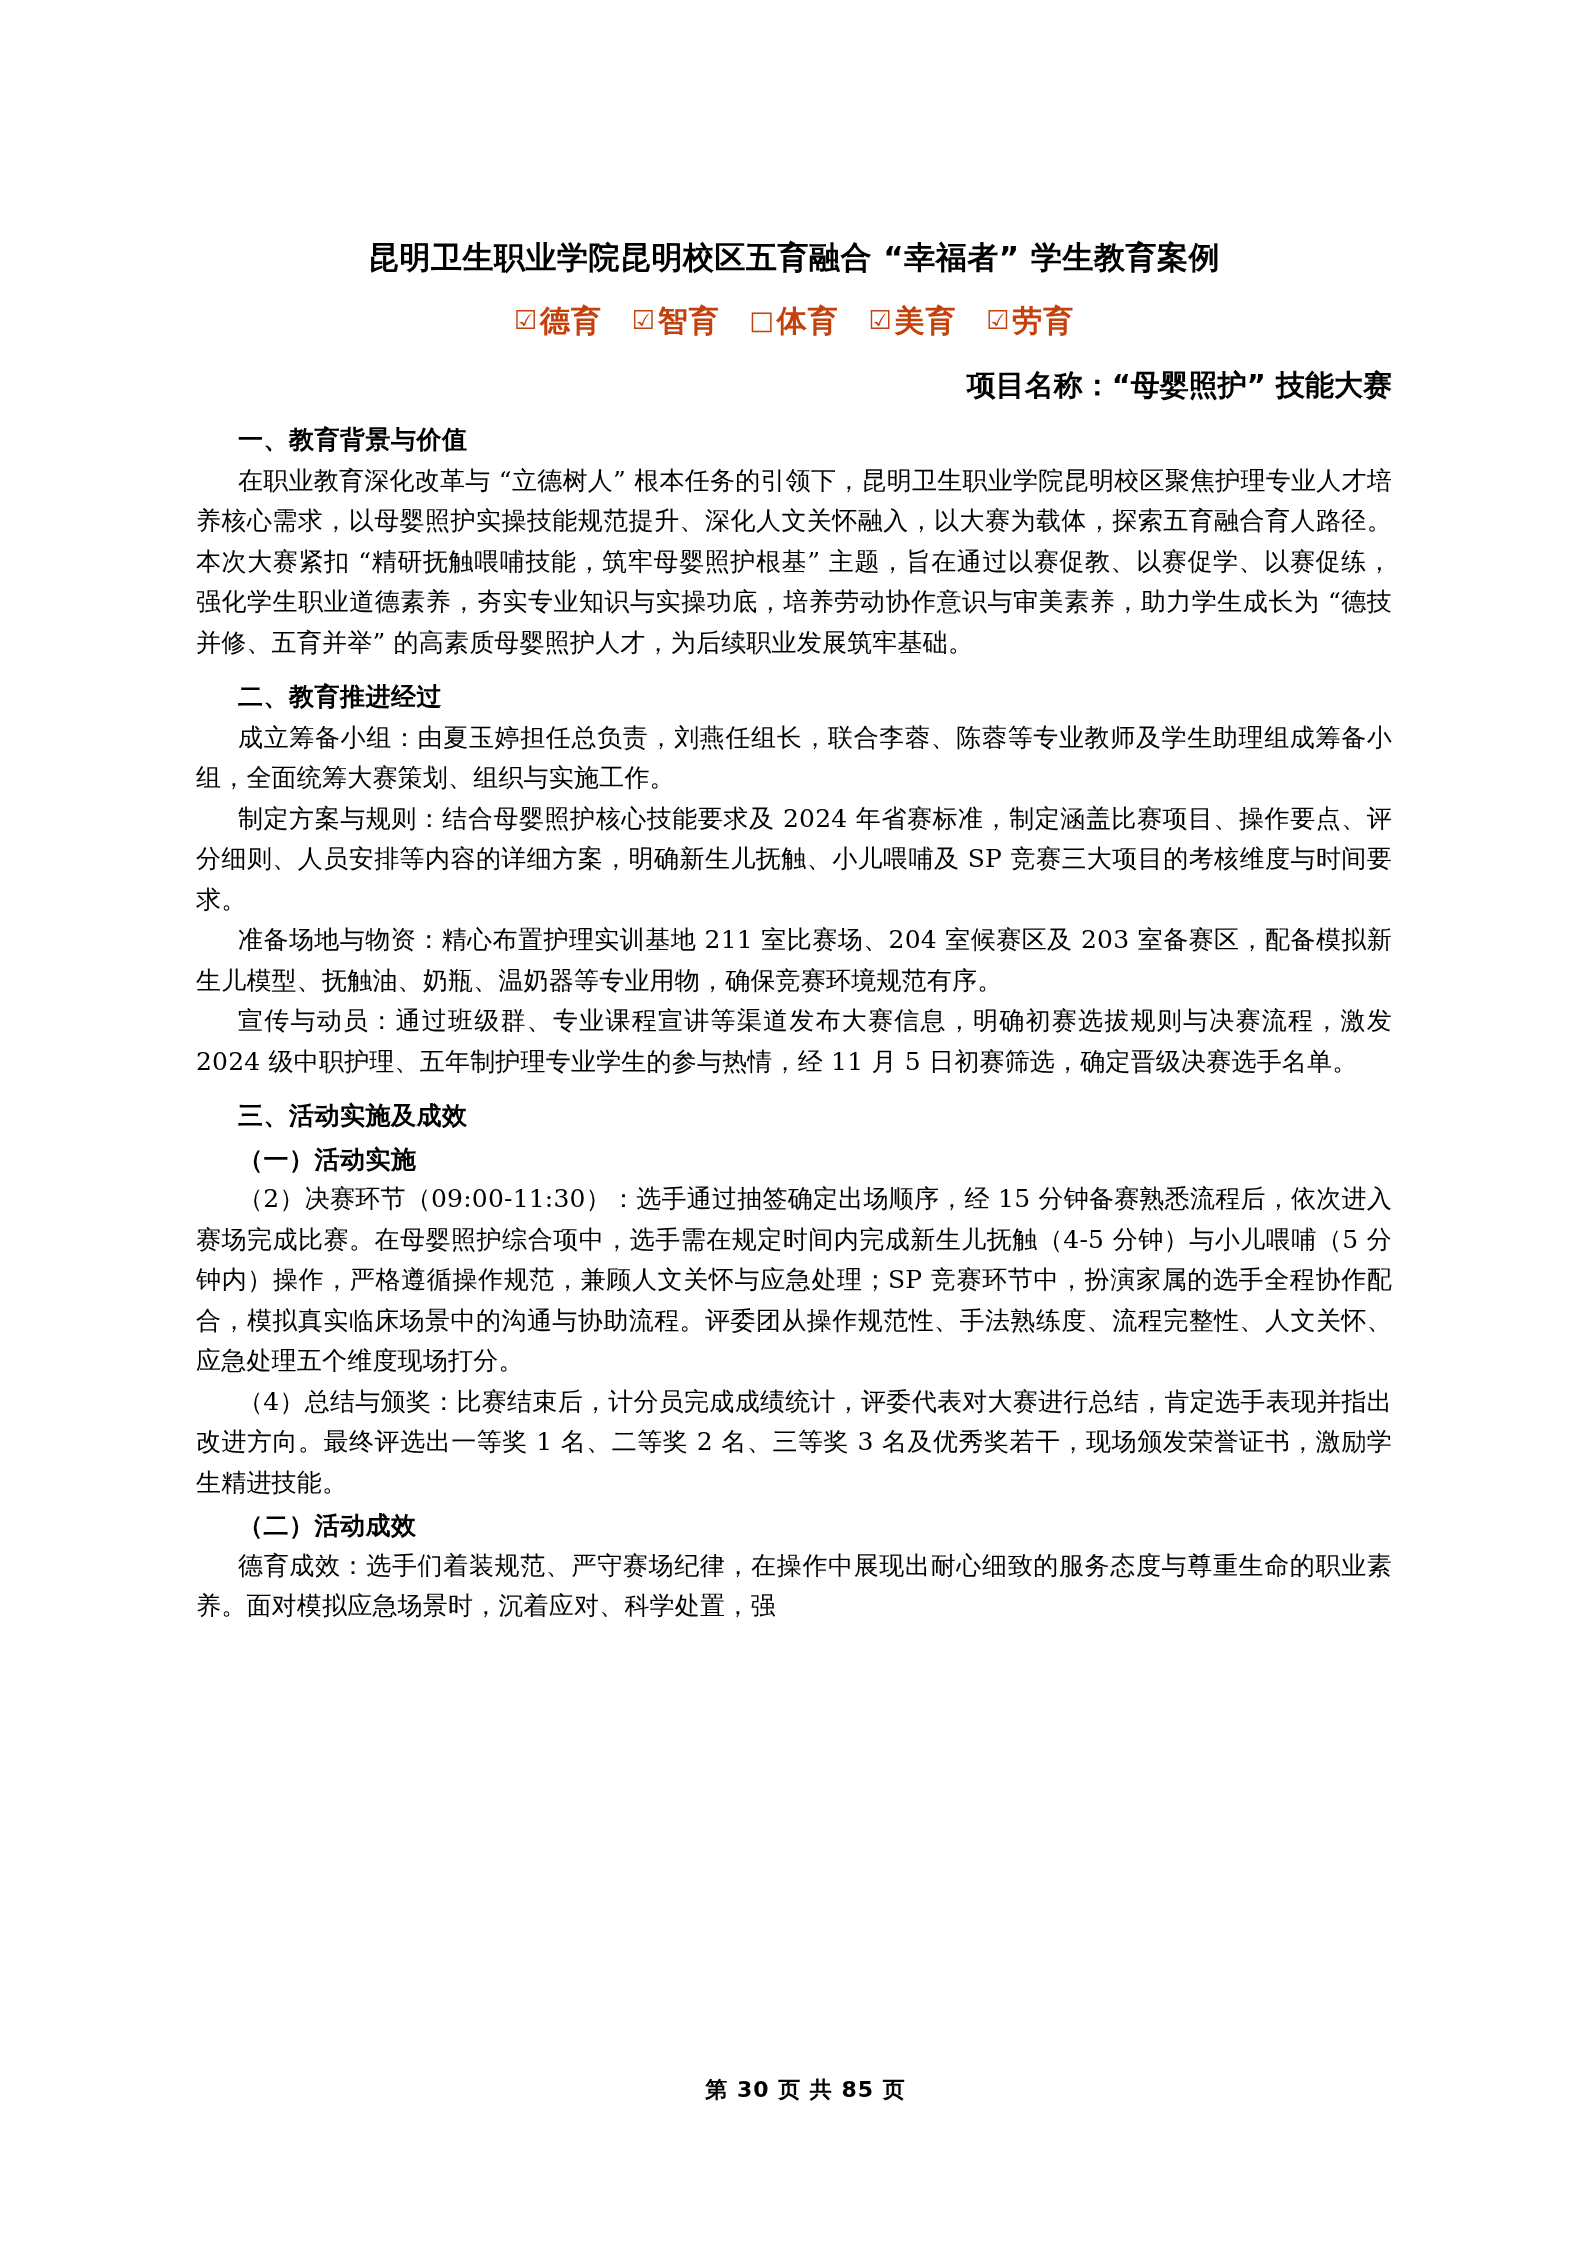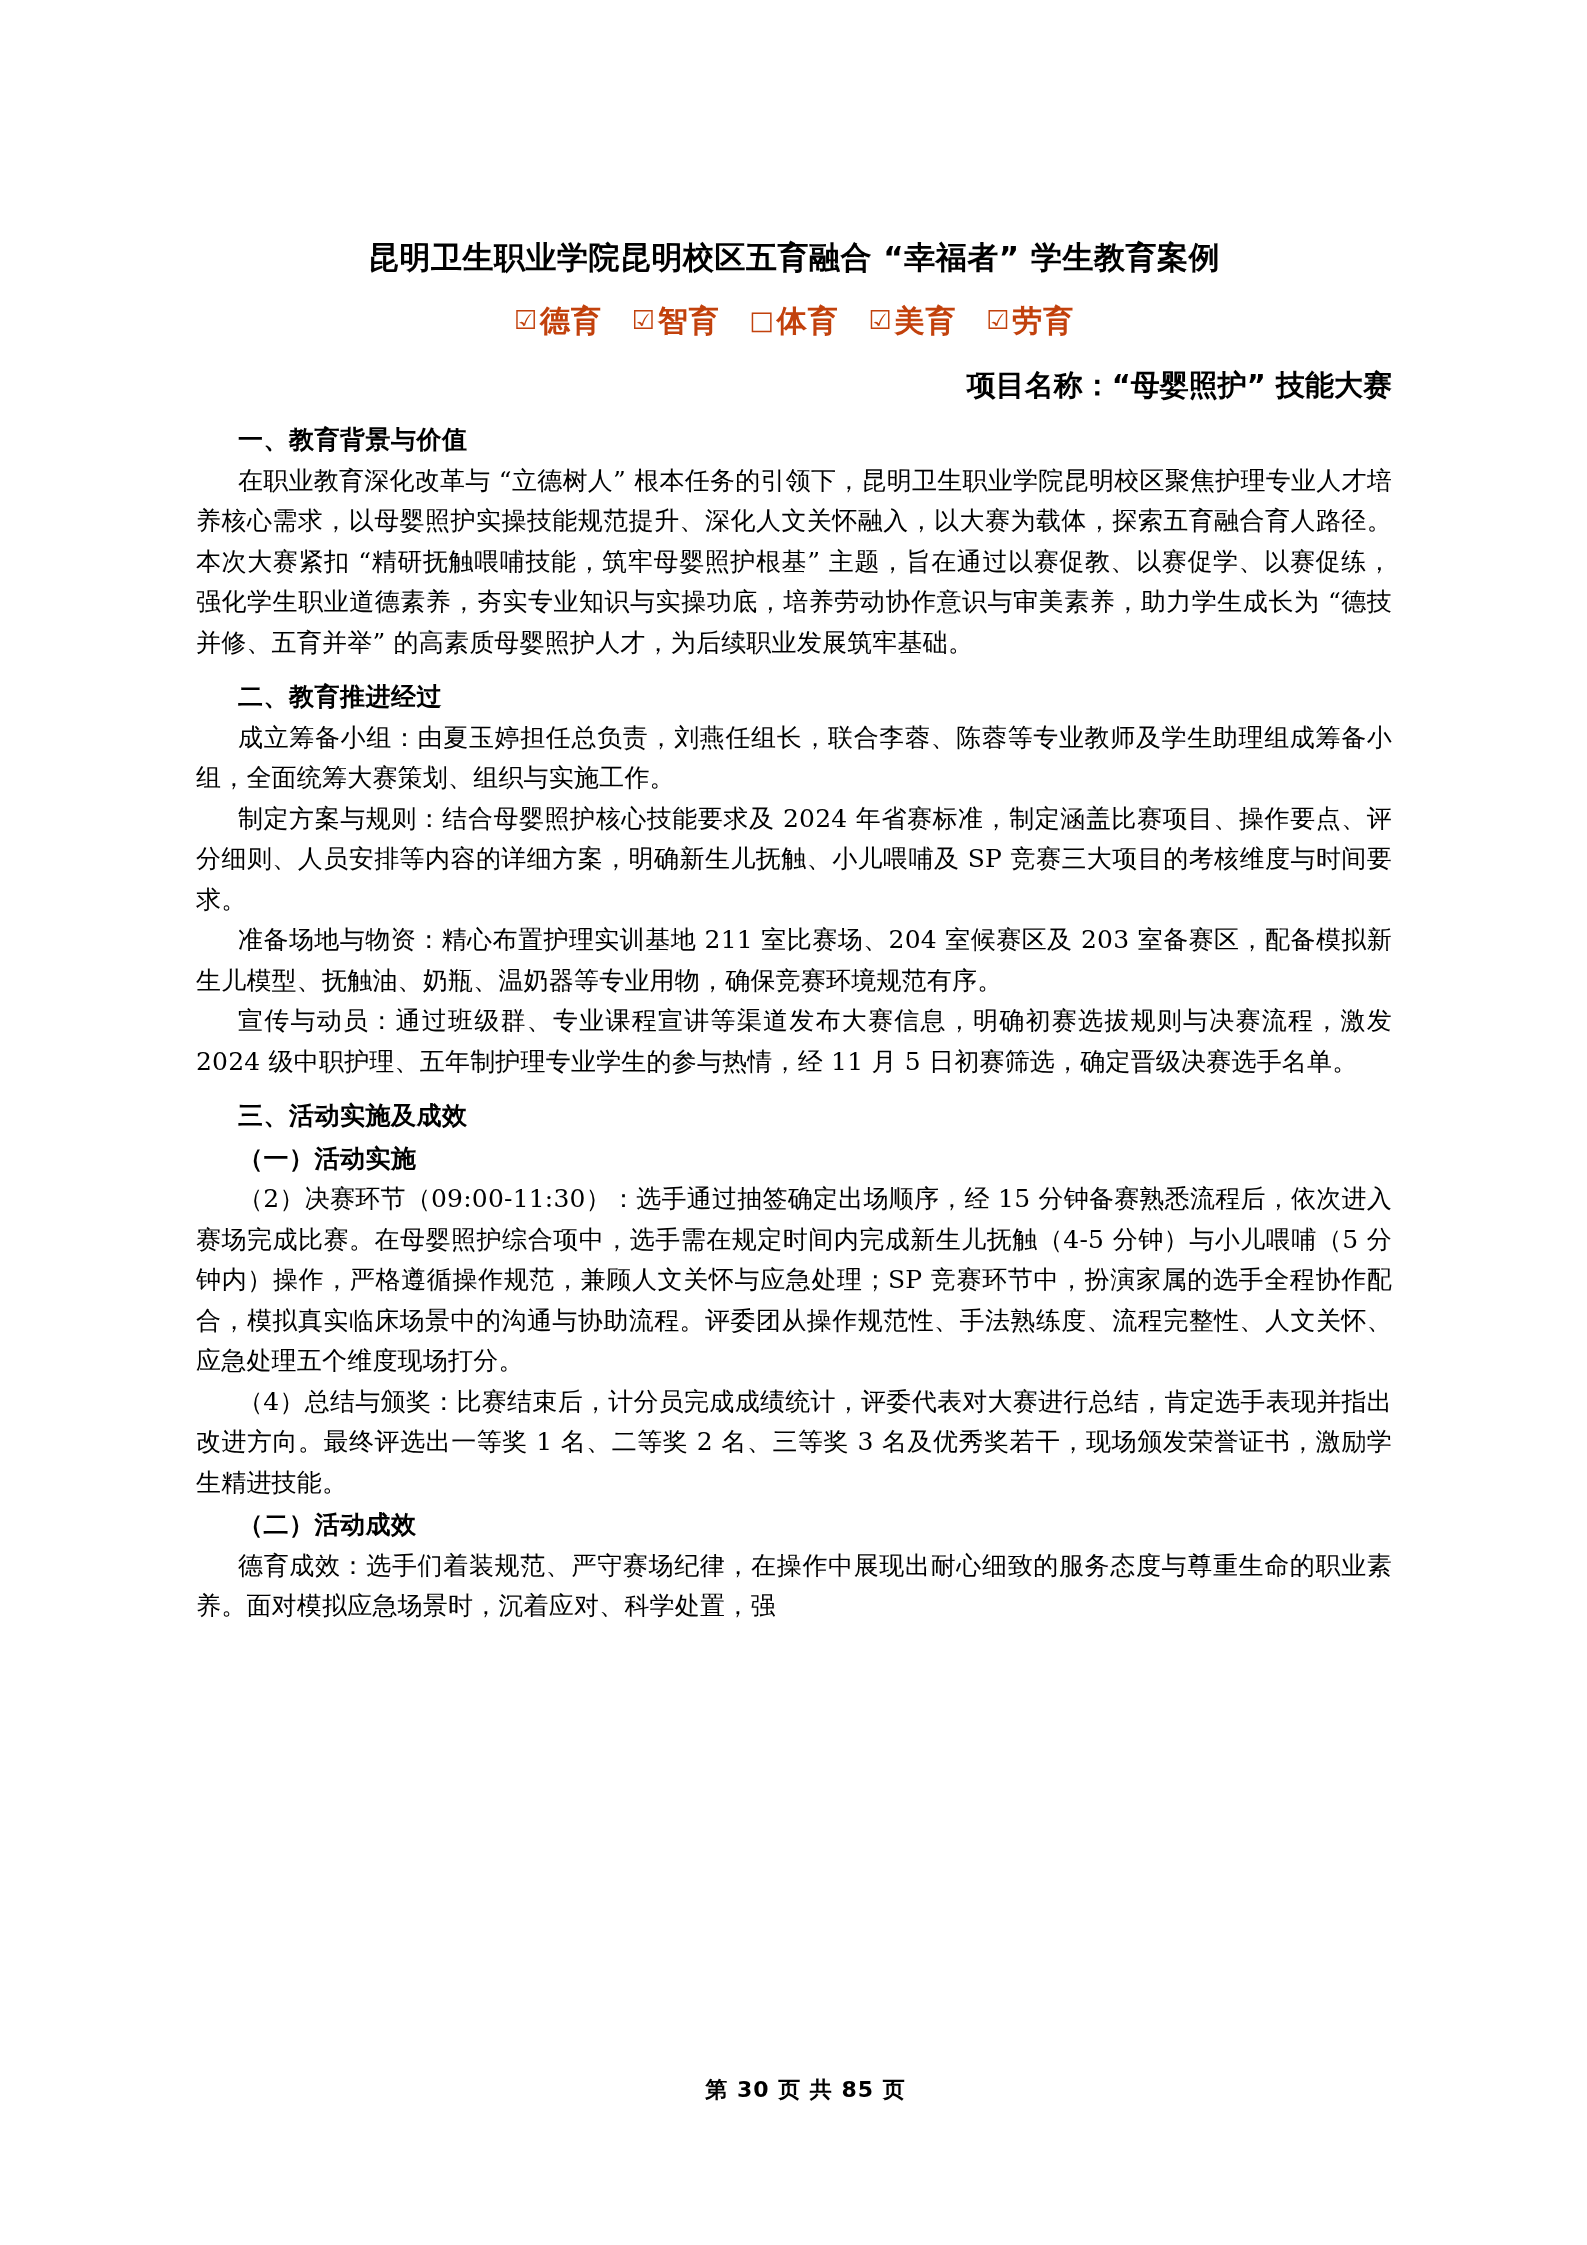--- a/index.html
+++ b/index.html
@@ -72,21 +72,21 @@
     margin-top: 14px;
     font-family: "DejaVu Serif", serif;
     font-weight: bold;
     font-size: 25px;
     text-indent: 42px;
     line-height: 1.62;
     letter-spacing: 0.5px;
   }
   .sub-head {
     margin-top: 2px;
-    font-family: Liberation Serif, serif;
+    font-family: Liberation Sans, sans-serif;
     font-weight: bold;
     font-size: 25px;
     text-indent: 42px;
     line-height: 1.62;
     letter-spacing: 0.5px;
   }
   p.body {
     margin: 0;
     font-size: 25px;
     line-height: 1.62;

